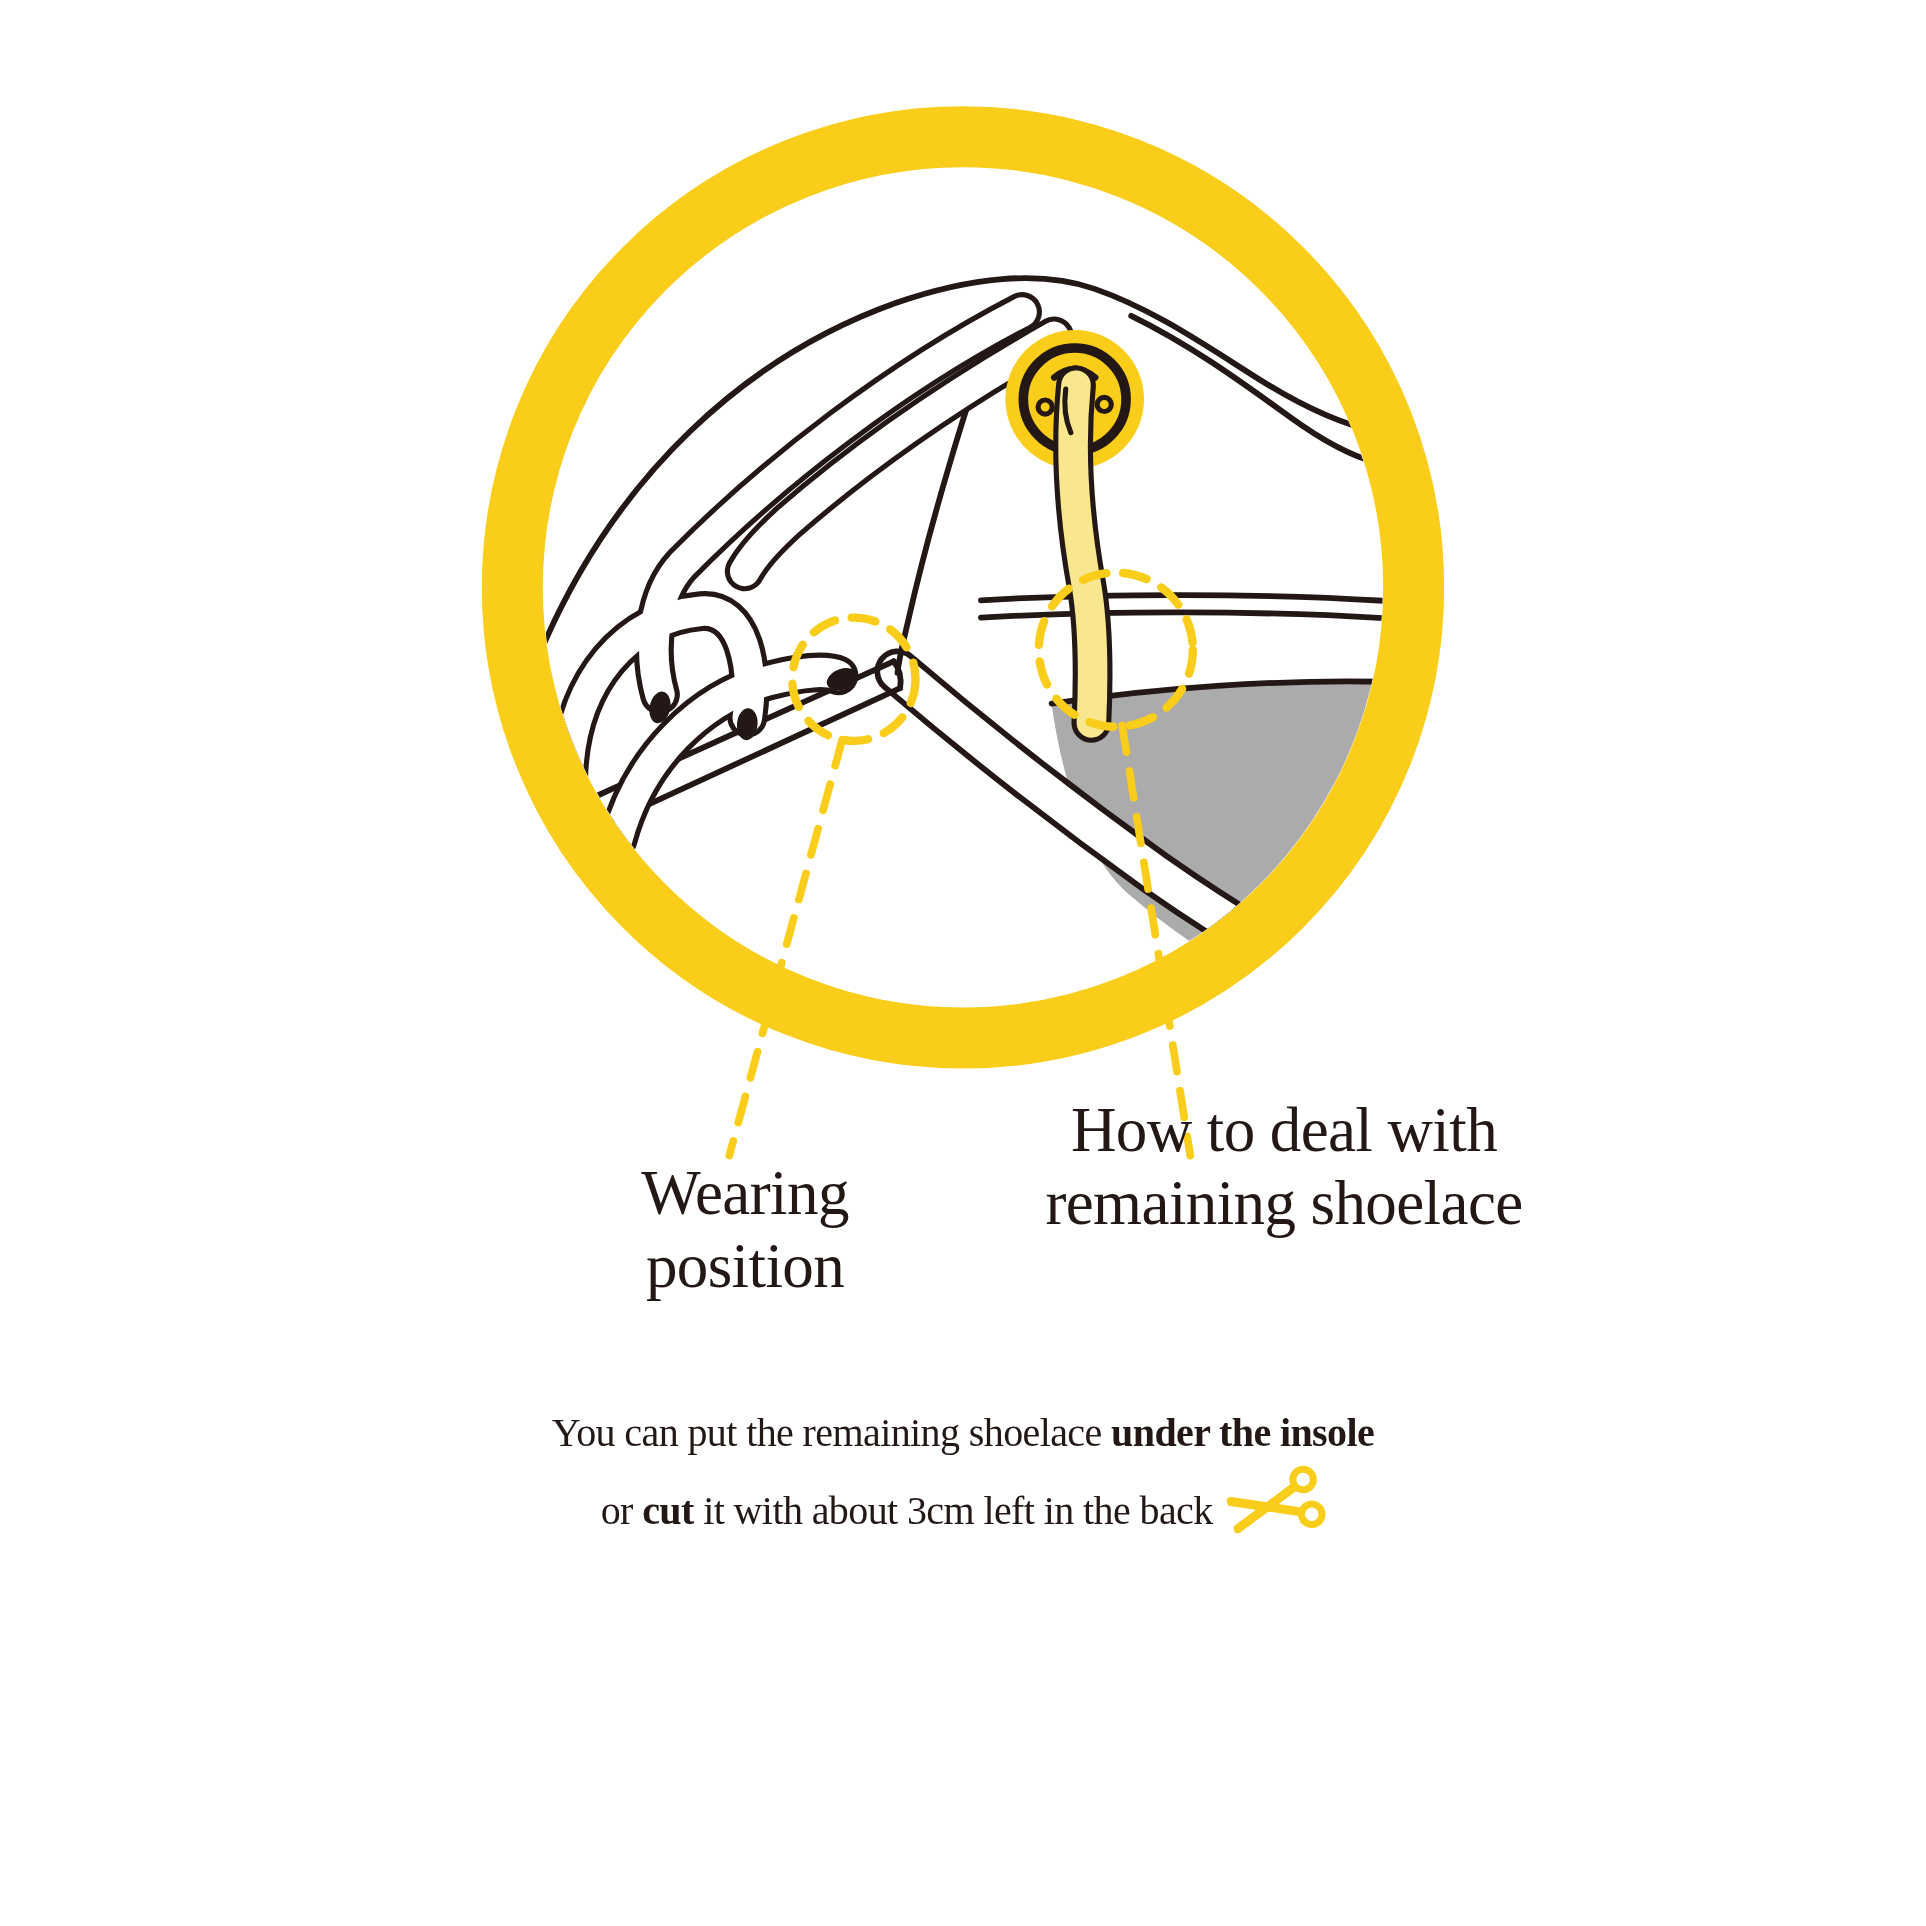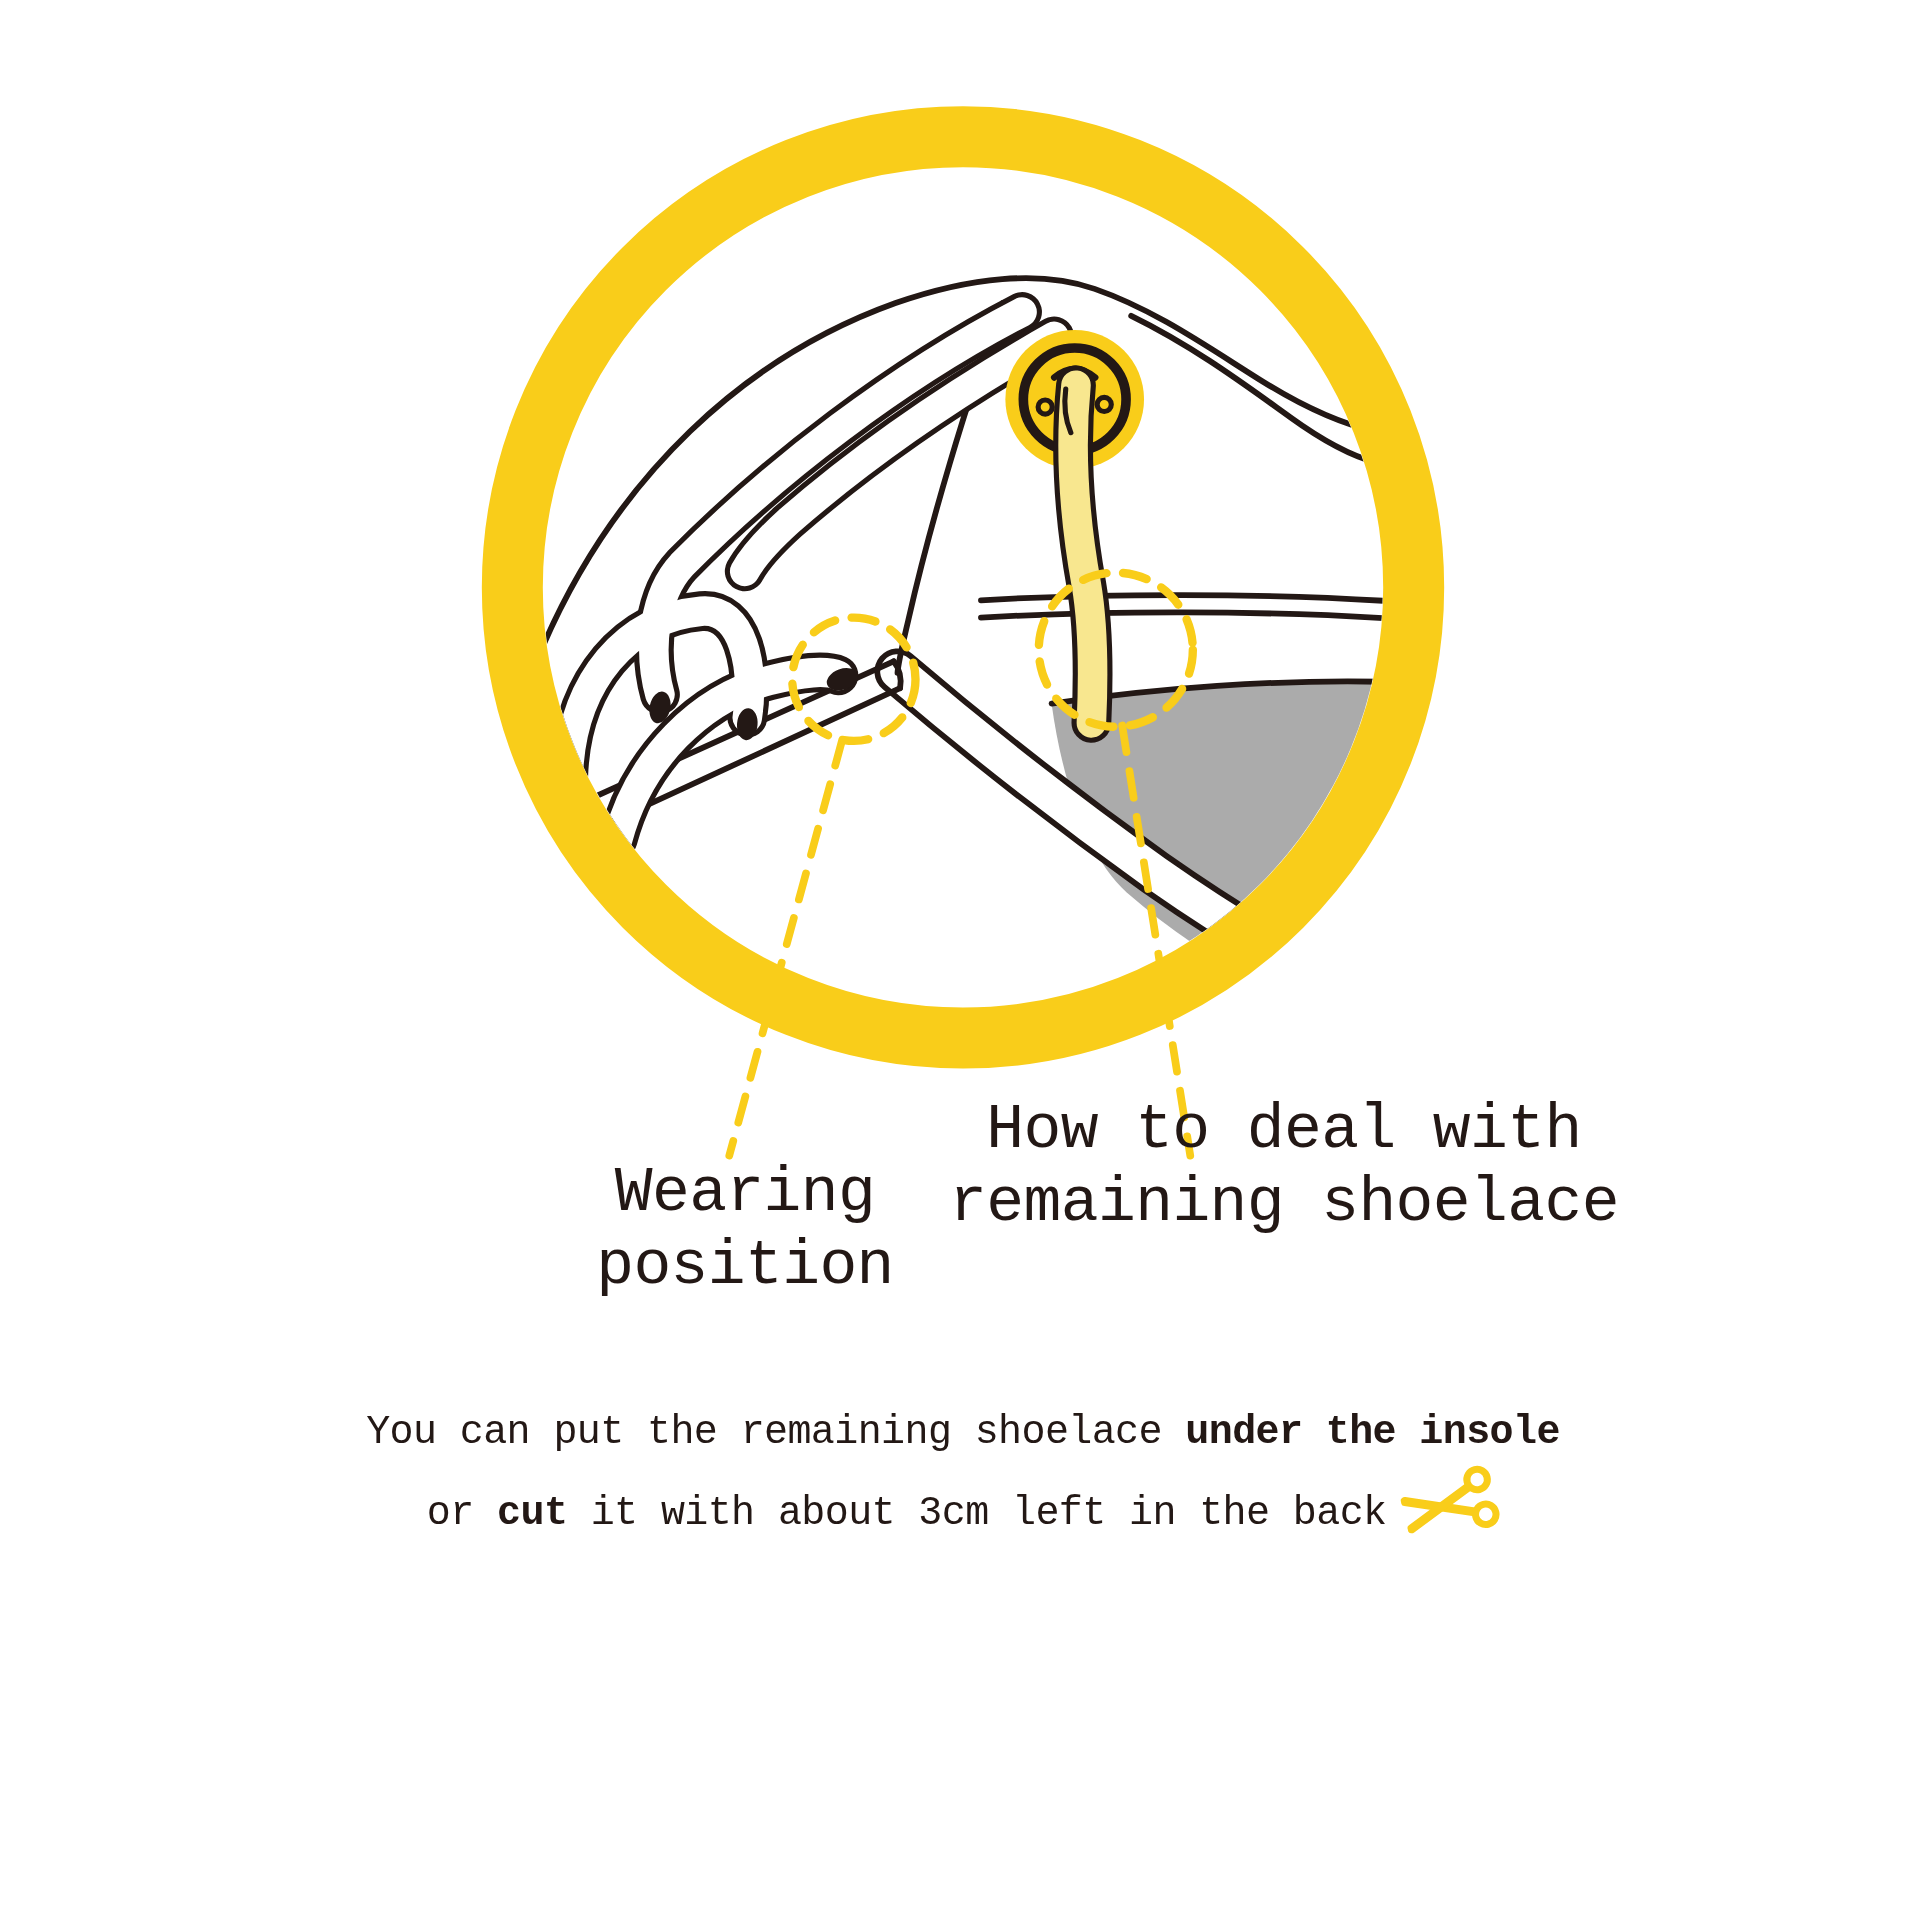--- a/index.html
+++ b/index.html
@@ -5,21 +5,21 @@
   :root{
     --accent:#F9CD1A;
     --lace:#F8E78F;
     --insole_gray:#ABABAB;
     --ink:#231815;
     --background:#FFFFFF;
   }
   html,body{margin:0;padding:0;background:var(--background);}
   .canvas{
     position:relative;width:1926px;height:1926px;background:var(--background);
-    font-family:Liberation Mono, monospace;color:var(--ink);overflow:hidden;
+    font-family:Liberation Serif, serif;color:var(--ink);overflow:hidden;
   }
   .art{position:absolute;left:0;top:0;}
   
   .ln{stroke:var(--ink);stroke-width:9;fill:none;stroke-linecap:round;stroke-linejoin:round;}
   .lace-under{stroke:var(--ink);stroke-width:62;fill:none;stroke-linecap:round;}
   .lace-over{stroke:#fff;stroke-width:46;fill:none;stroke-linecap:round;}
   .shoelace-under{stroke:var(--ink);stroke-width:62;fill:none;stroke-linecap:round;}
   .shoelace-over{stroke:var(--lace);stroke-width:46;fill:none;stroke-linecap:round;}
   .gray-fill{fill:var(--insole_gray);stroke:none;}
   .accent-fill{fill:var(--accent);stroke:none;}

